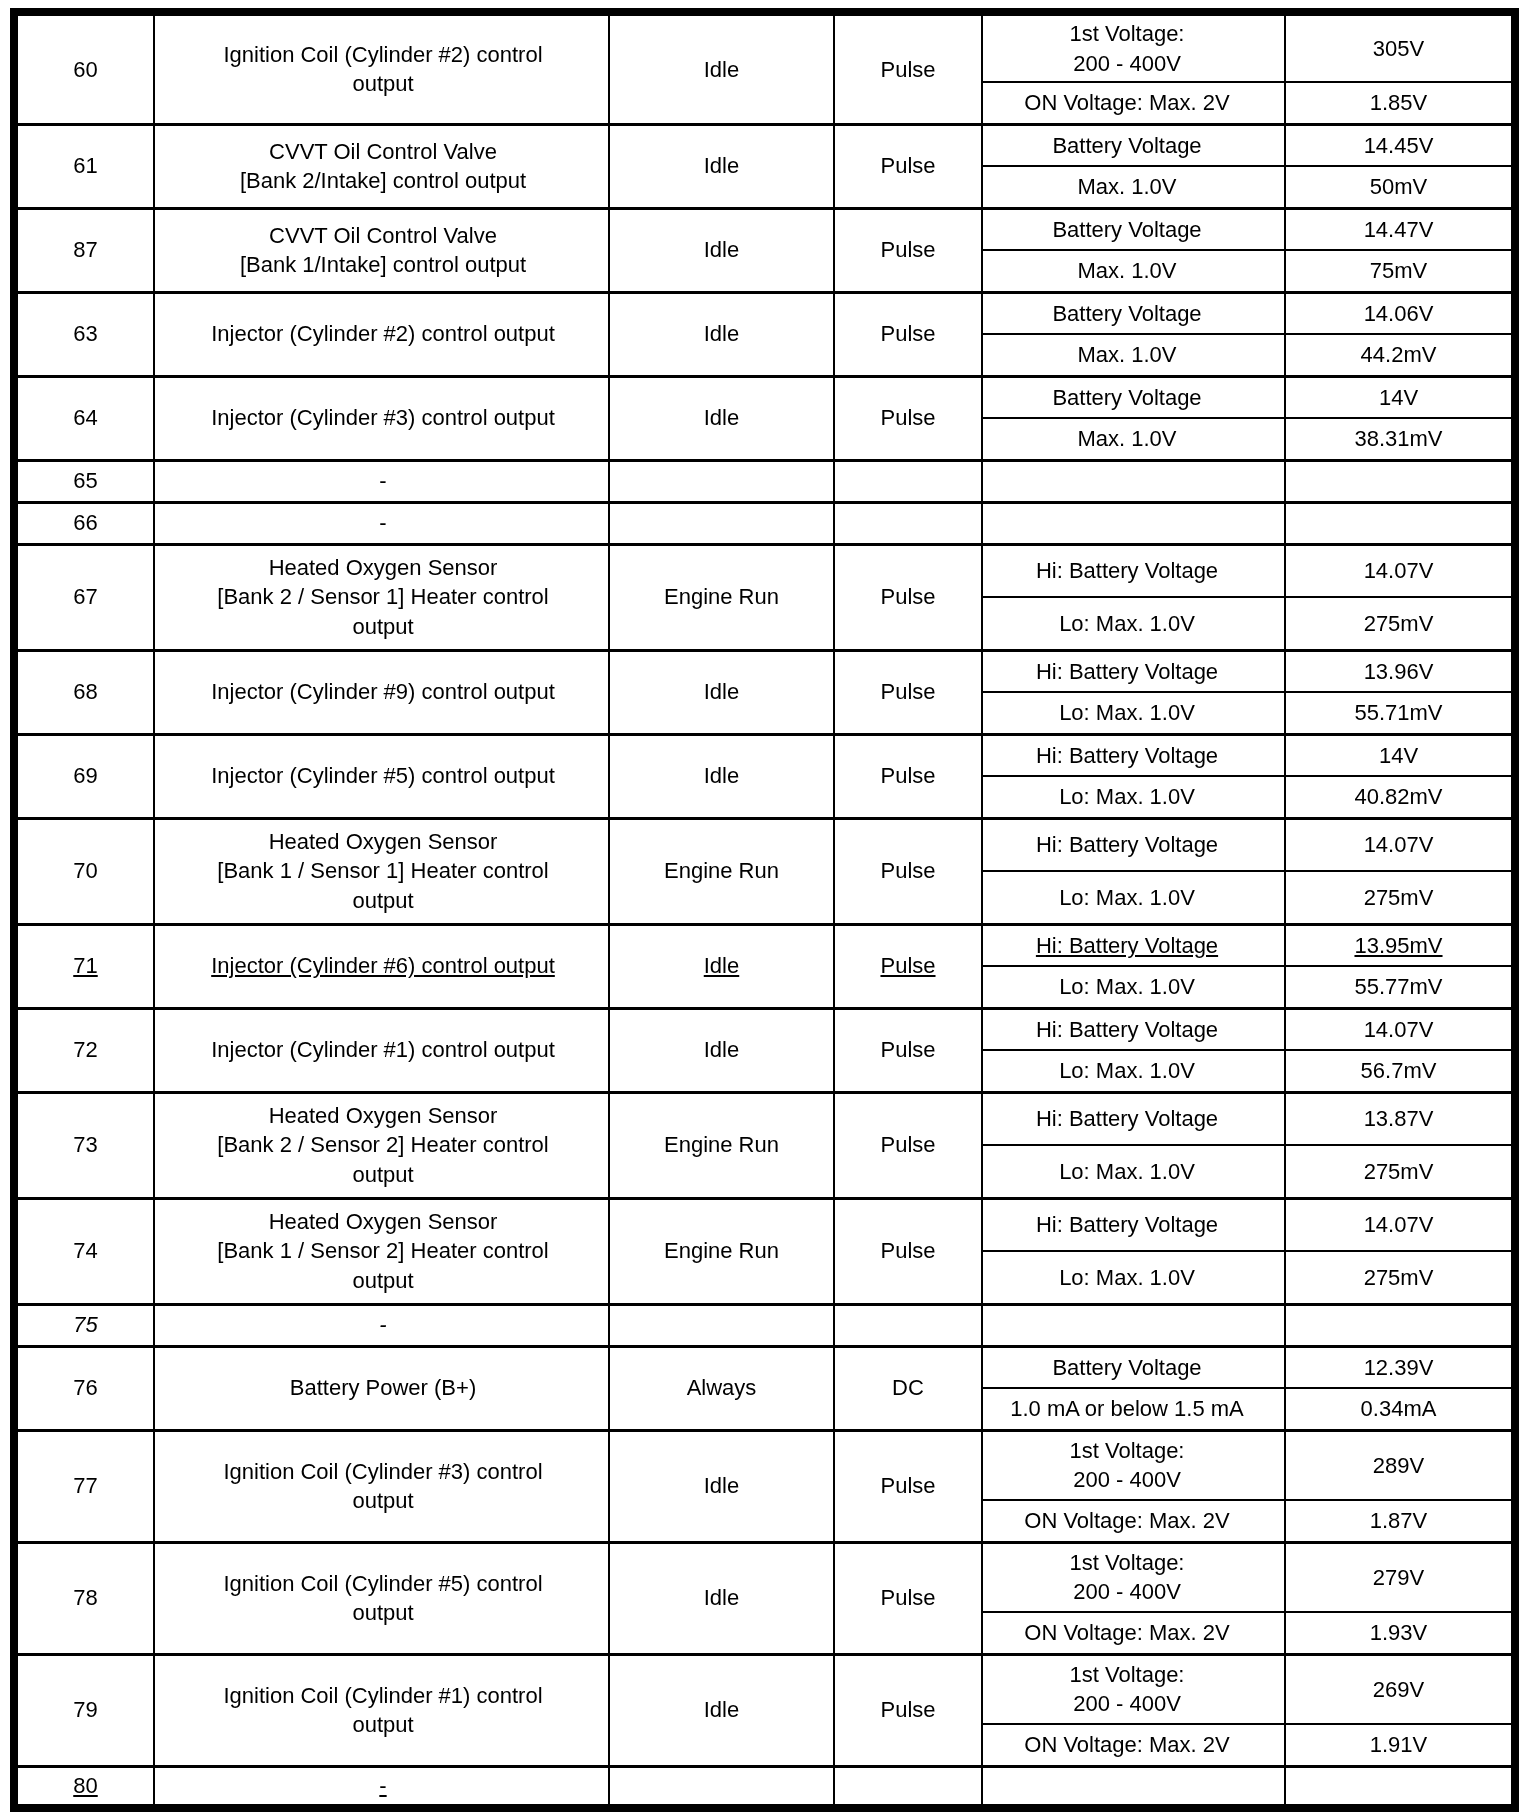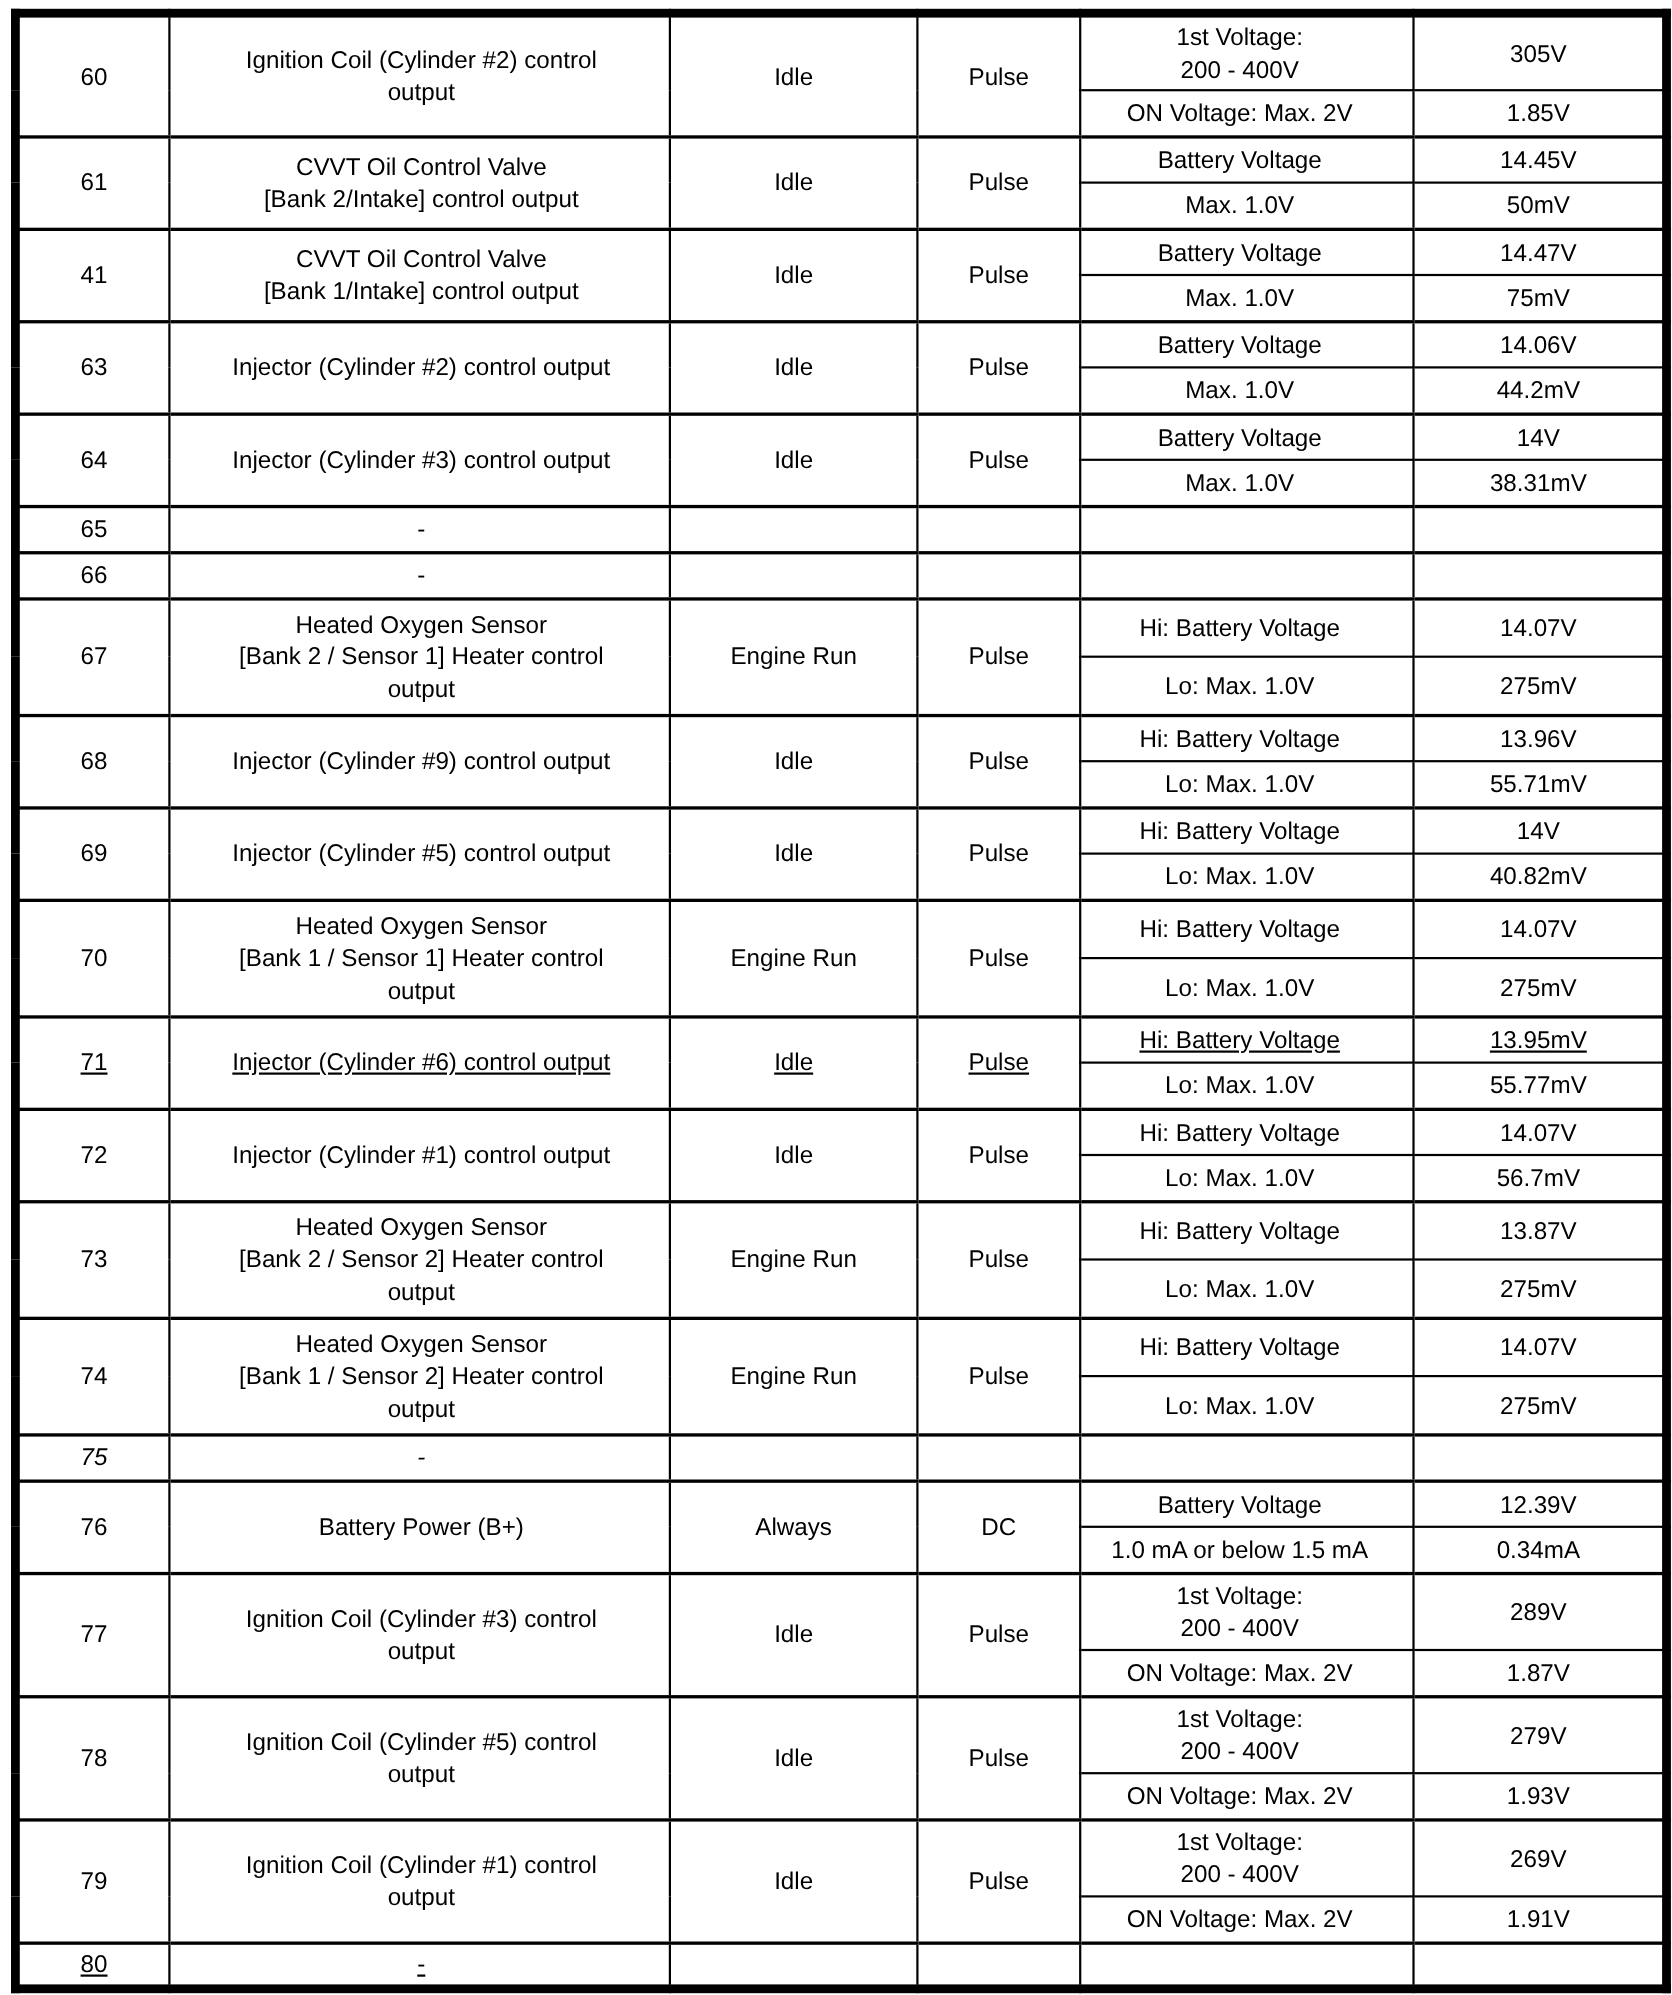--- a/index.html
+++ b/index.html
@@ -87,21 +87,21 @@
           <td class="c-cond" rowspan="2">Idle</td>
           <td class="c-type" rowspan="2">Pulse</td>
           <td class="c-spec">Battery Voltage</td>
           <td class="c-val">14.45V</td>
         </tr>
         <tr class="sub" style="height: 42px;">
           <td class="c-spec">Max. 1.0V</td>
           <td class="c-val">50mV</td>
         </tr>
         <tr class="main" style="height: 42px;">
-          <td class="c-no" rowspan="2">41</td>
+          <td class="c-no" rowspan="2">87</td>
           <td class="c-desc" rowspan="2">CVVT Oil Control Valve
 [Bank 1/Intake] control output</td>
           <td class="c-cond" rowspan="2">Idle</td>
           <td class="c-type" rowspan="2">Pulse</td>
           <td class="c-spec">Battery Voltage</td>
           <td class="c-val">14.47V</td>
         </tr>
         <tr class="sub" style="height: 42px;">
           <td class="c-spec">Max. 1.0V</td>
           <td class="c-val">75mV</td>

